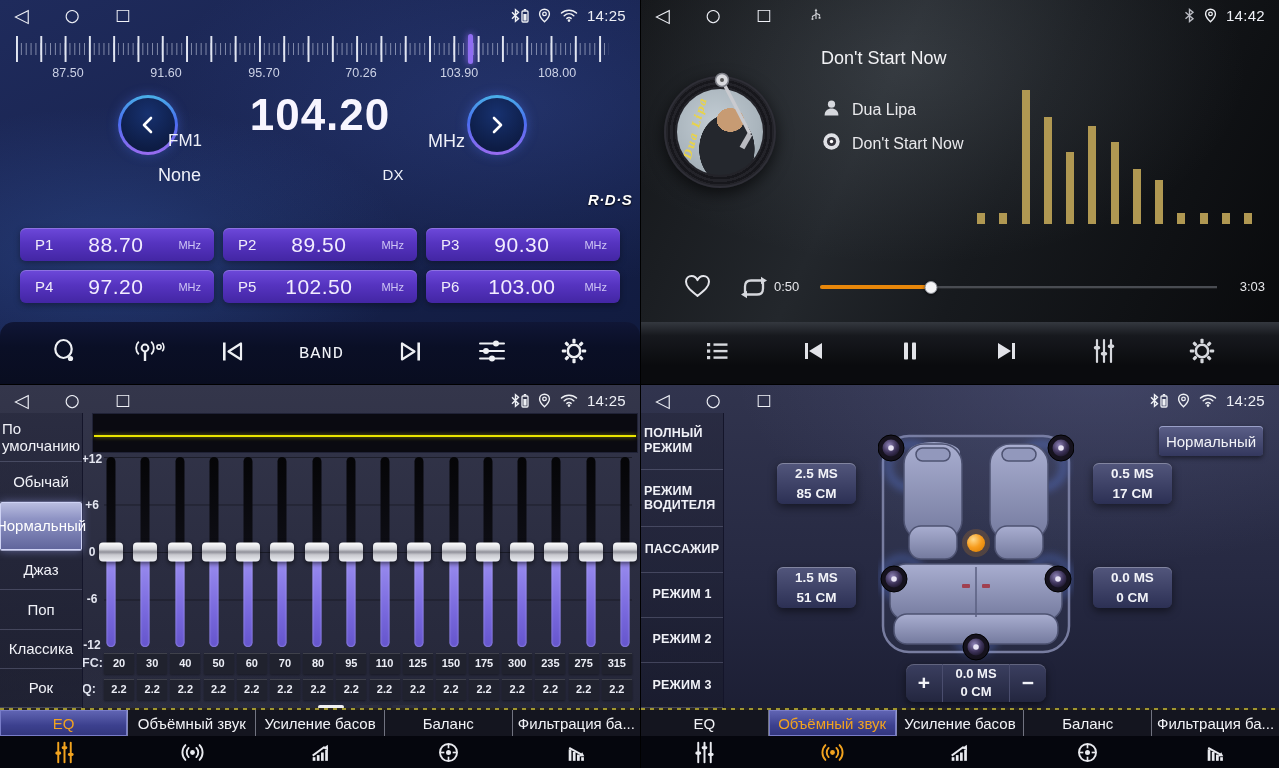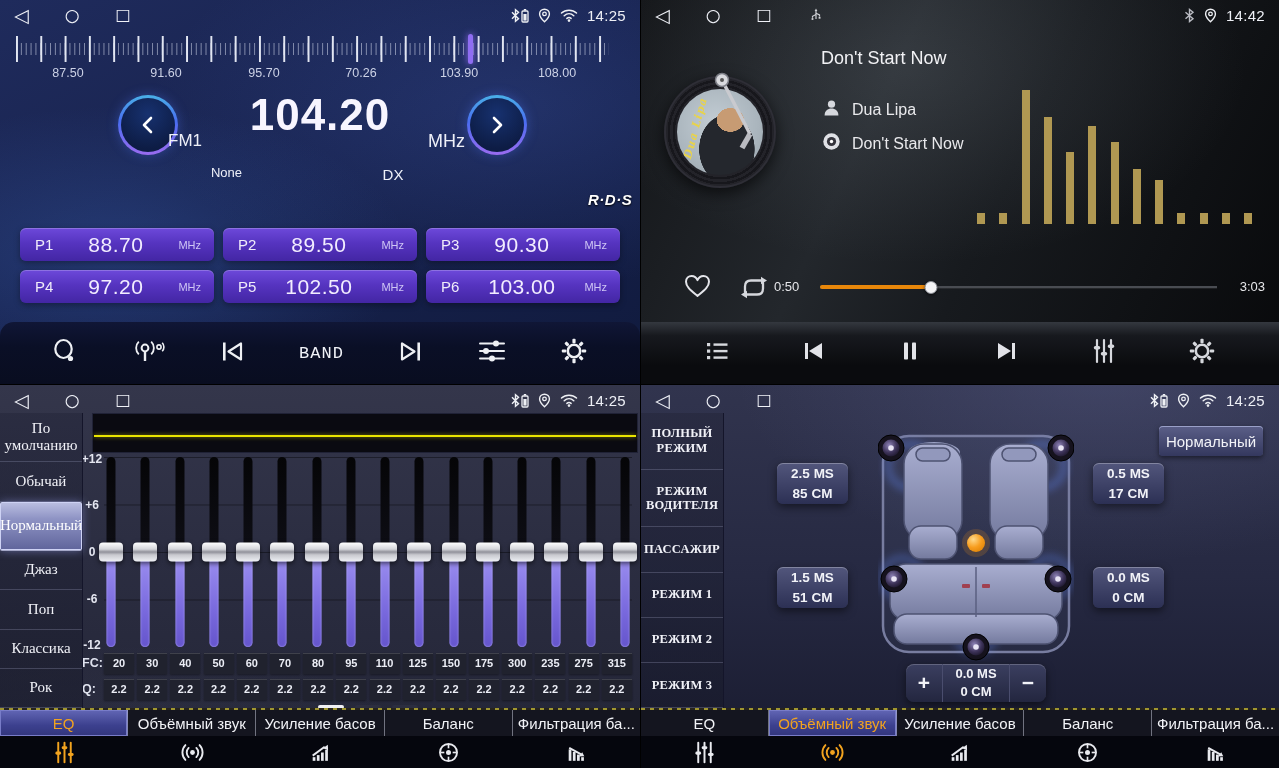--- a/index.html
+++ b/index.html
@@ -45,21 +45,21 @@
   .dial-labels{position:absolute;left:0;right:0;top:32px;height:16px;}
   .dial-labels span{position:absolute;transform:translateX(-50%);font-size:12.5px;color:#ccd2e6;}
   .chev{position:absolute;width:54px;height:54px;border-radius:50%;border:3px solid transparent;
     background:radial-gradient(circle at 50% 30%,#17316f 0%,#0d1c44 75%) padding-box,
                linear-gradient(180deg,#49b0e8 0%,#4a6cf0 45%,#9a6cf0 100%) border-box;
     box-shadow:0 0 12px rgba(80,120,255,.35);display:flex;align-items:center;justify-content:center;}
   .chev-left{left:118px;top:95px;} .chev-right{left:467px;top:95px;}
   .band-name{position:absolute;left:168px;top:131px;font-size:17px;color:#eef0f8;}
   .freq-big{position:absolute;left:225px;top:90px;width:190px;text-align:center;font-size:44px;font-weight:bold;letter-spacing:1px;color:#f7f5ff;}
   .freq-unit{position:absolute;left:428px;top:131px;font-size:18px;color:#eef0f8;}
-  .station-name{position:absolute;left:158px;top:165px;width:84px;text-align:right;font-size:13px;color:#eef0f8;}
+  .station-name{position:absolute;left:158px;top:165px;width:84px;text-align:left;font-size:18px;color:#eef0f8;}
   .dx-mode{position:absolute;left:372px;top:166px;width:42px;text-align:center;font-size:15px;color:#eef0f8;}
   .rds{position:absolute;left:588px;top:191px;font-size:15px;font-style:italic;font-weight:900;color:#fff;letter-spacing:.5px;text-shadow:0 1px 2px #000;}
   .presets{position:absolute;left:20px;right:20px;top:228px;display:grid;grid-template-columns:repeat(3,1fr);grid-column-gap:36px;grid-row-gap:13px;gap:9px;}
   .preset{height:33px;border-radius:6px;display:flex;align-items:center;
     background:linear-gradient(180deg,#6d49da 0%,#5634c0 45%,#4326a4 100%);
     box-shadow:inset 0 1px 0 rgba(255,255,255,.22),0 2px 6px rgba(0,0,0,.35);}
   .preset .p-label{font-size:15px;color:#f0ecfa;padding-left:15px;}
   .preset .p-freq{flex:1;text-align:center;font-size:21px;color:#f2edff;letter-spacing:.5px;}
   .preset .p-unit{font-size:11px;color:#cfc6f5;padding-right:13px;}
   .radio-toolbar{position:absolute;left:0;right:0;top:322px;height:62px;border-radius:14px 14px 0 0;
@@ -93,22 +93,22 @@
   .progress-fill{position:absolute;left:0;top:5px;height:4px;width:28%;border-radius:2px;background:#e8870a;}
   .progress-knob{position:absolute;top:1px;left:28%;width:13px;height:13px;border-radius:50%;transform:translateX(-50%);
     background:#f4f4f6;border:1.5px solid #8a8d94;box-shadow:0 1px 3px rgba(0,0,0,.6);box-sizing:border-box;}
   .player-toolbar{position:absolute;left:0;right:0;top:322px;height:62px;
     background:linear-gradient(180deg,#34383f 0%,#17191e 22%,#0a0b0e 70%);
     display:flex;align-items:center;justify-content:space-around;padding:0 28px;}
 
   
   .side-list{position:absolute;left:0;top:28px;bottom:60px;width:82px;display:flex;flex-direction:column;
     background:linear-gradient(180deg,rgba(36,38,58,.55),rgba(24,26,42,.55));border-right:1px solid #14152a;z-index:4;}
-  .side-item{flex:1;display:flex;align-items:center;justify-content:center;text-align:center;
-    color:#f0f1f7;border-bottom:1px solid rgba(125,129,158,.38);padding:2px 3px;line-height:1.18;font-family:Liberation Serif, serif;}
+  .side-item{flex:1;display:flex;align-items:center;justify-content:center;
+    color:#f0f1f7;border-bottom:1px solid rgba(125,129,158,.38);padding:2px 3px;line-height:1.18;}
   .side-item.tall{flex:1.3;}
   .eq-side .side-item{font-size:15px;}
   .sur-side .side-item{font-size:12.5px;font-weight:bold;letter-spacing:.2px;}
   .side-item.selected{background:linear-gradient(180deg,#bcc0e2 0%,#8e93c4 35%,#5f649b 100%);
     box-shadow:inset 0 0 0 1px #ced2f4,0 0 10px rgba(165,175,255,.45);color:#fff;border-radius:2px;}
 
   
   .eq-curve{position:absolute;left:92px;right:2px;top:28px;height:38px;background:#0a0a11;border:1px solid #202236;}
   .eq-curve-line{position:absolute;left:1px;right:1px;top:21px;height:2px;background:#e8e400;box-shadow:0 0 4px rgba(232,228,0,.6);}
   .eq-scale{position:absolute;left:80px;width:24px;top:72px;height:190px;z-index:2;}
@@ -146,21 +146,21 @@
   .tab-label.active{background:linear-gradient(180deg,#6266b5 0%,#3c408e 60%,#32357c 100%);
     color:#f2a31f;box-shadow:inset 0 0 0 1px #787cc8;}
   .tab-icons{position:absolute;left:0;right:0;top:28px;bottom:0;display:flex;background:#05060d;}
   .tab-icon{flex:1;display:flex;align-items:center;justify-content:center;color:#e9eaef;}
   .tab-icon.active{color:#f2a31f;}
 
   
   .profile-btn{position:absolute;left:518px;top:41px;width:104px;height:30px;border-radius:4px;
     background:linear-gradient(180deg,#5b5f88 0%,#34385e 100%);box-shadow:inset 0 1px 0 #9aa0c8,0 2px 5px rgba(0,0,0,.5);
     color:#f2f3f8;font-size:15px;display:flex;align-items:center;justify-content:center;}
-  .delay-btn{position:absolute;width:71px;height:41px;border-radius:6px;
+  .delay-btn{position:absolute;width:79px;height:41px;border-radius:6px;
     background:linear-gradient(180deg,#52567c 0%,#2c3054 100%);
     box-shadow:inset 0 1px 0 rgba(255,255,255,.28),0 3px 8px rgba(0,0,0,.5);
     color:#f2f3f8;font-size:13.5px;font-weight:bold;display:flex;flex-direction:column;align-items:center;justify-content:center;line-height:1.45;}
   .delay-fl{left:136px;top:78px;} .delay-fr{left:452px;top:78px;}
   .delay-rl{left:136px;top:182px;} .delay-rr{left:452px;top:182px;}
   .car-wrap{position:absolute;left:237px;top:41px;width:196px;height:235px;}
   .adjuster{position:absolute;left:265px;top:279px;width:140px;height:38px;border-radius:8px;display:flex;align-items:stretch;
     background:linear-gradient(180deg,#3b3f60 0%,#23263f 100%);box-shadow:inset 0 1px 0 rgba(255,255,255,.2),0 3px 8px rgba(0,0,0,.5);}
   .adj-btn{width:36px;display:flex;align-items:center;justify-content:center;color:#f2f3f8;font-size:21px;font-weight:bold;}
   .adj-val{flex:1;display:flex;flex-direction:column;align-items:center;justify-content:center;color:#f2f3f8;

